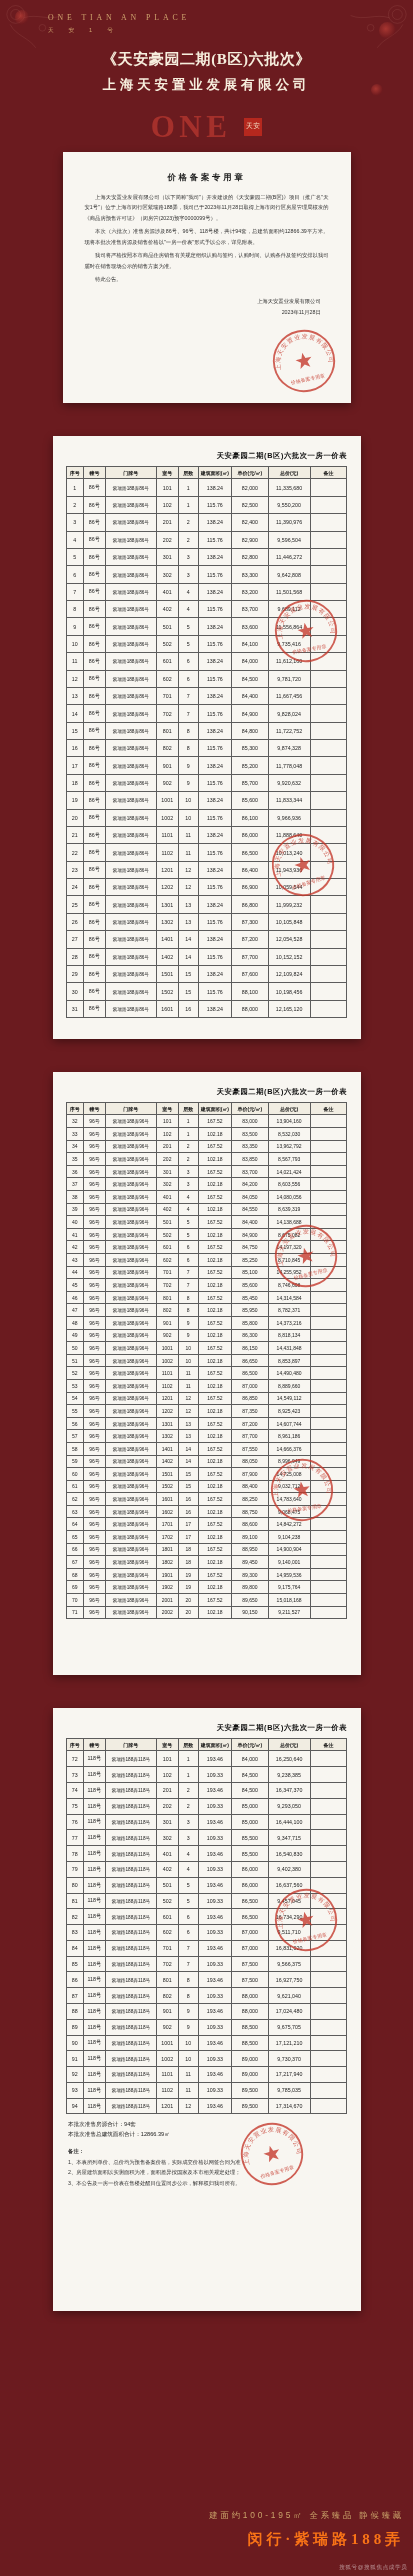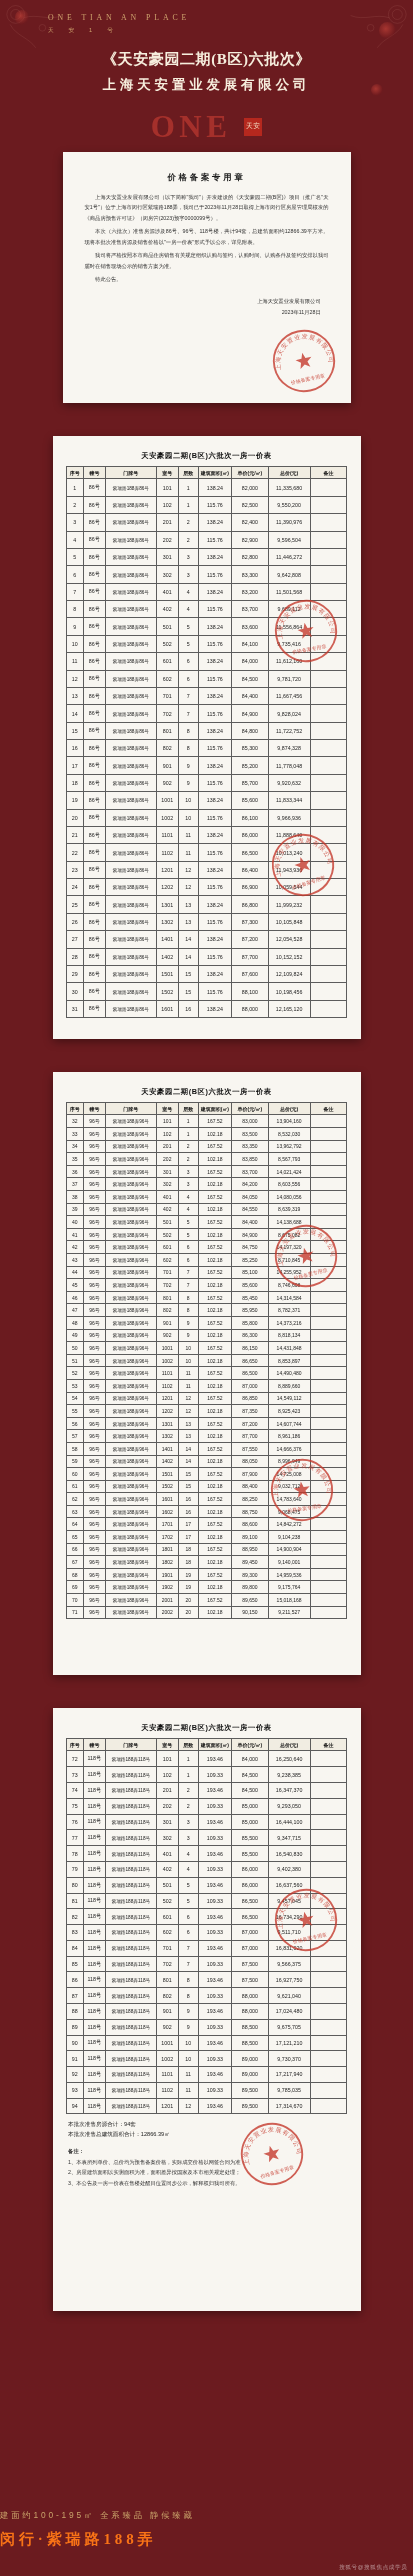--- a/index.html
+++ b/index.html
@@ -32,40 +32,40 @@
   .page { position:relative; background:#f8f6f1; margin-left:auto; margin-right:auto;
     box-shadow:0 2.8px 9px rgba(0,0,0,.4); }
   .page1 { width:288px; height:251px; margin-top:7.8px; padding:20px 22px; }
   .page-table { width:308px; height:603px; margin-top:33px; padding:14.5px 13.4px; }
   
   .ann-title { text-align:center; font-family:"Liberation Serif", serif; font-weight:bold; font-size:8.4px;
     letter-spacing:2.8px; color:#1d1d1d; margin-bottom:9px; }
   .ann-body p { font-size:5.3px; color:#333; line-height:1.9; text-indent:2em; text-align:justify; margin-bottom:3.9px; }
   .signature { margin-top:11px; text-align:right; font-size:5.3px; color:#333; line-height:2.1; padding-right:7.8px; }
   
-  .table-title { text-align:center; font-size:7.3px; font-weight:bold; color:#111; margin-bottom:5px; letter-spacing:0.6px; }
+  .table-title { text-align:right; font-size:7.3px; font-weight:bold; color:#111; margin-bottom:5px; letter-spacing:0.6px; }
   table.price { width:100%; border-collapse:collapse; table-layout:fixed; }
   table.price th { border:0.6px solid #5c5c5c; background:#f1ede2; color:#111; font-size:5px; padding:2.8px 0.6px; font-weight:bold; }
   table.price td { border:0.6px solid #5c5c5c; color:#222; text-align:center; overflow:hidden; white-space:nowrap; }
   table.price col.c1{width:6%} table.price col.c2{width:8%} table.price col.c3{width:18%}
   table.price col.c4{width:8%} table.price col.c5{width:7%} table.price col.c6{width:12%}
   table.price col.c7{width:13%} table.price col.c8{width:15%} table.price col.c9{width:13%}
   .p2 td { font-size:5.3px; padding:4.7px 0.6px; }
   .p3 td { font-size:5px;   padding:2.8px 0.6px; }
   .p4 td { font-size:5.3px; padding:3.9px 0.6px; }
   .p2 td:nth-child(3), .p3 td:nth-child(3), .p4 td:nth-child(3) { font-size:4.7px; }
   .summary { margin-top:6.7px; font-size:5.6px; color:#222; padding-left:2.2px; }
   .summary p { margin:2.2px 0; }
   .notes { margin-top:7.8px; font-size:5.3px; color:#333; line-height:1.8; padding-left:2.2px; }
   .notes-heading { font-weight:bold; margin-bottom:1.1px; }
   .notes p { margin:1.1px 0; }
   
   .stamp { position:absolute; width:66px; height:66px; opacity:.78; pointer-events:none; }
   
-  .footer { position:absolute; left:0; right:9px; bottom:27px; text-align:left; }
+  .footer { position:absolute; left:0; right:9px; bottom:27px; text-align:right; }
   .footer-slogan { color:#c9a36a; font-size:8.4px; letter-spacing:2.8px; }
   .footer-address { margin-top:9px; color:#f97316; font-family:"Liberation Serif", serif; font-size:15px;
     font-weight:bold; letter-spacing:3.9px; }
   .watermark { position:absolute; right:5.6px; bottom:3.9px; font-size:5.6px; color:rgba(255,255,255,.5); letter-spacing:0.6px; }
 </style>
 </head>
 <body>
 
 <svg width="0" height="0" style="position:absolute" aria-hidden="true">
   <defs>

